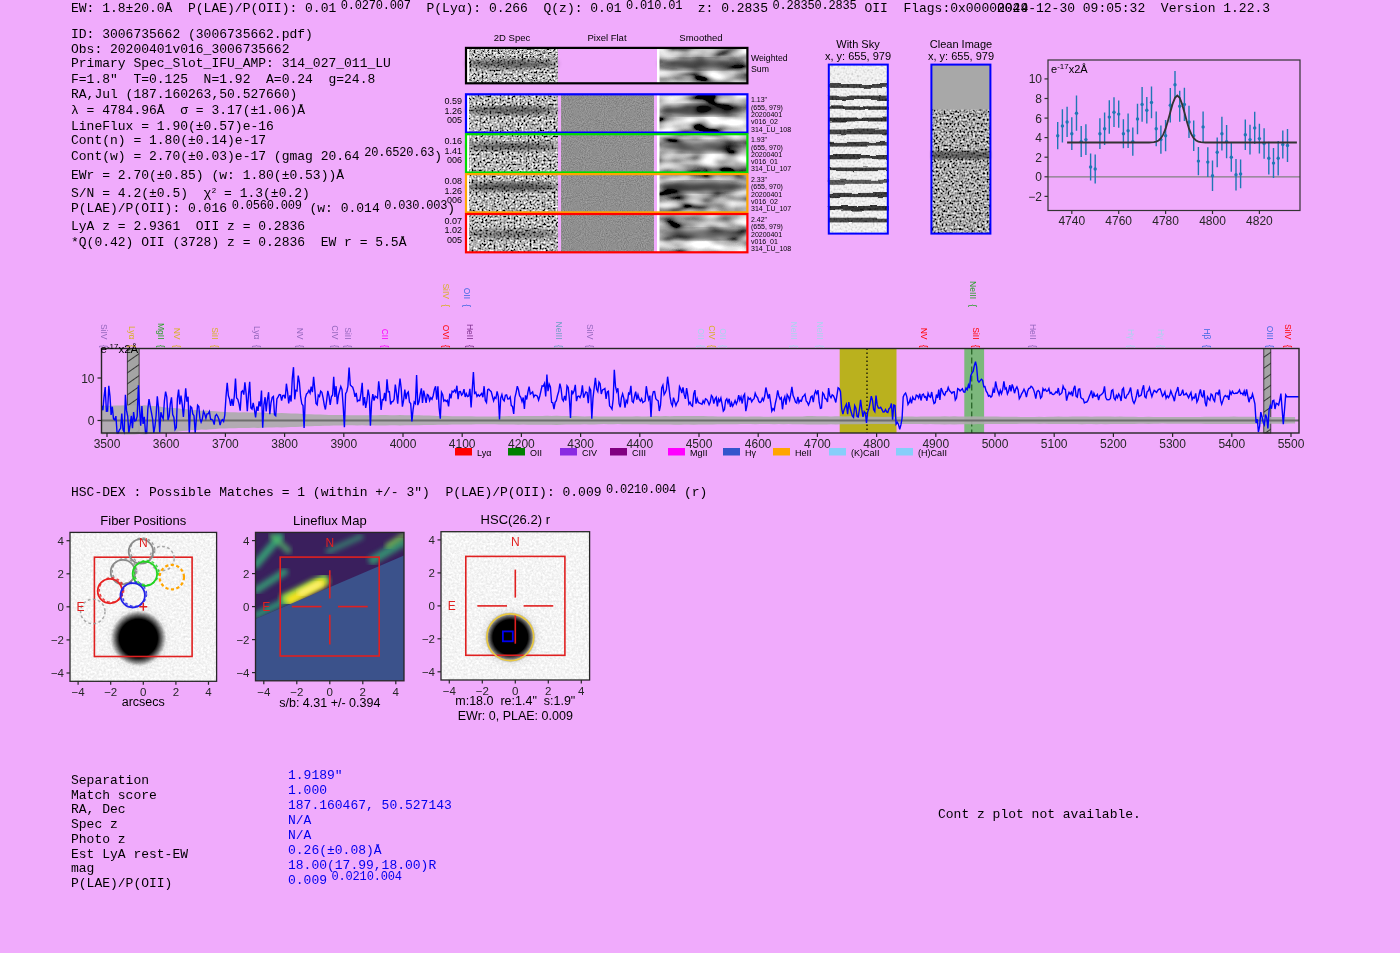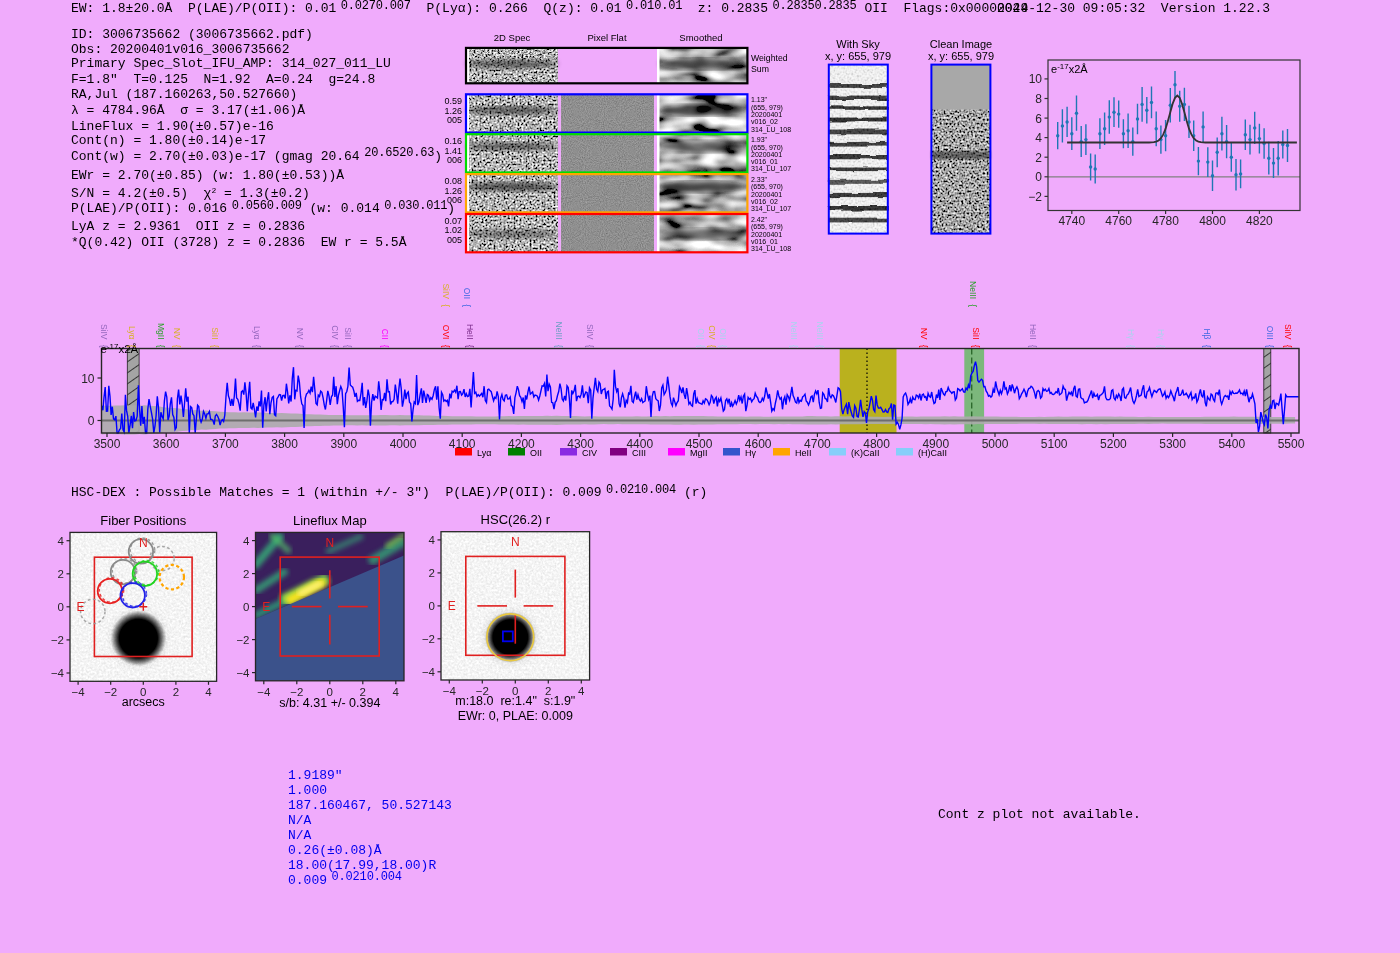--- a/index.html
+++ b/index.html
@@ -14,24 +14,32 @@
     <div class="mono line" style="left:71px;top:42.6px">Obs: 20200401v016_3006735662</div>
     <div class="mono line" style="left:71px;top:57.2px">Primary Spec_Slot_IFU_AMP: 314_027_011_LU</div>
     <div class="mono line" style="left:71px;top:72.9px">F=1.8"  T=0.125  N=1.92  A=0.24  g=24.8</div>
     <div class="mono line" style="left:71px;top:88.0px">RA,Jul (187.160263,50.527660)</div>
     <div class="mono line" style="left:71px;top:103.5px">λ = 4784.96Å  σ = 3.17(±1.06)Å</div>
     <div class="mono line" style="left:71px;top:119.7px">LineFlux = 1.90(±0.57)e-16</div>
     <div class="mono line" style="left:71px;top:134.3px">Cont(n) = 1.80(±0.14)e-17</div>
     <div class="mono line" style="left:71px;top:149.7px">Cont(w) = 2.70(±0.03)e-17 (gmag 20.64 <span class="st"><span>20.65</span><span>20.63</span></span>)</div>
     <div class="mono line" style="left:71px;top:169.0px">EWr = 2.70(±0.85) (w: 1.80(±0.53))Å</div>
     <div class="mono line" style="left:71px;top:184.4px">S/N = 4.2(±0.5)  χ<sup>2</sup> = 1.3(±0.2)</div>
-    <div class="mono line" style="left:71px;top:202.4px">P(LAE)/P(OII): 0.016 <span class="st"><span>0.056</span><span>0.009</span></span> (w: 0.014 <span class="st"><span>0.03</span><span>0.011</span></span>)</div>
+    <div class="mono line" style="left:71px;top:202.4px">P(LAE)/P(OII): 0.016 <span class="st"><span>0.056</span><span>0.009</span></span> (w: 0.014 <span class="st"><span>0.03</span><span>0.003</span></span>)</div>
     <div class="mono line" style="left:71px;top:220.4px">LyA z = 2.9361  OII z = 0.2836</div>
     <div class="mono line" style="left:71px;top:236.4px">*Q(0.42) OII (3728) z = 0.2836  EW r = 5.5Å</div>
 <div class="mono line" style="left:71px;top:486px">HSC-DEX : Possible Matches = 1 (within +/- 3")  P(LAE)/P(OII): 0.009 <span class="st"><span>0.021</span><span>0.004</span></span> (r)</div>
+<div class="mono line" style="left:71px;top:774px;line-height:14.7px">Separation
+Match score
+RA, Dec
+Spec z
+Photo z
+Est LyA rest-EW
+mag
+P(LAE)/P(OII)</div>
 <div class="mono line" style="left:288px;top:769px;line-height:14.95px;color:#0000ee">1.9189"
 1.000
 187.160467, 50.527143
 N/A
 N/A
 0.26(±0.08)Å
 18.00(17.99,18.00)R
 0.009 <span class="st"><span>0.021</span><span>0.004</span></span></div>
 <div class="mono line" style="left:938px;top:808px">Cont z plot not available.</div>
 <svg width="1400" height="953" viewBox="0 0 1400 953" style="position:absolute;left:0;top:0">

